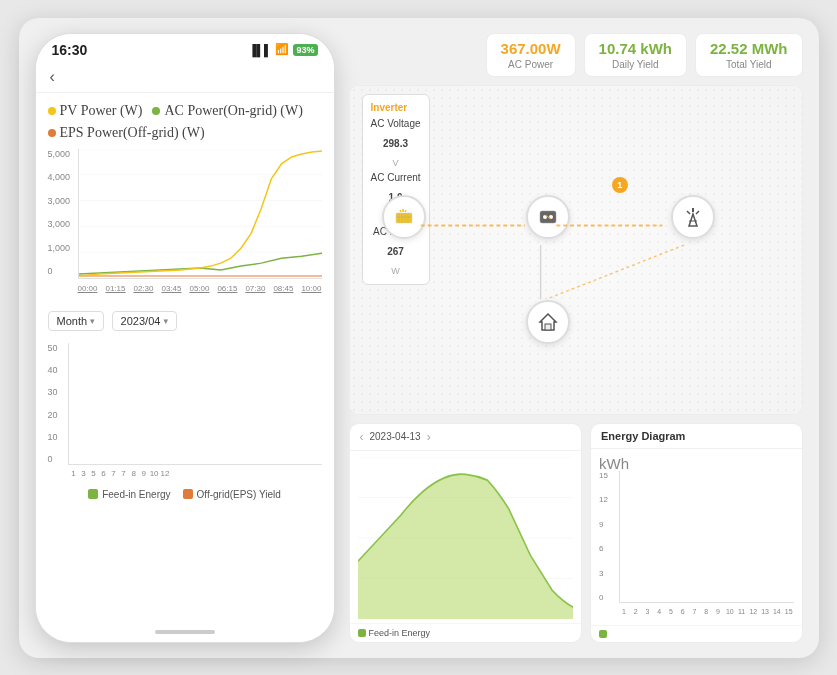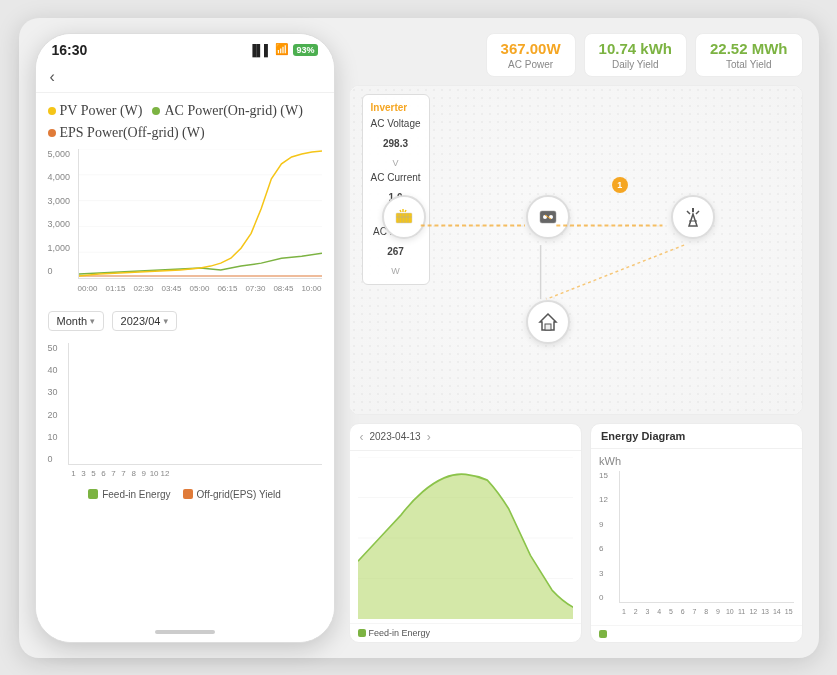--- a/index.html
+++ b/index.html
@@ -149,21 +149,21 @@
       left: 30px;
       right: 0;
       bottom: 0;
       height: 20px;
       display: flex;
       justify-content: space-between;
       font-size: 8px;
       color: #888;
       align-items: center;
     }
-    .x-label { text-align: left; }
+    .x-label { text-align: left; text-decoration: underline; }
 
     
     .controls-row {
       display: flex;
       align-items: center;
       gap: 8px;
       padding: 8px 12px;
     }
     .dropdown-btn {
       display: flex;
@@ -452,21 +452,21 @@
       width: 100%;
       height: 100%;
     }
 
     
     .energy-bar-chart {
       position: relative;
       height: 100%;
     }
     .energy-kwh-label {
-      font-size: 11px;
+      font-size: 15px;
       color: #888;
       margin-bottom: 2px;
     }
     .e-chart-area {
       position: absolute;
       left: 20px;
       right: 0;
       top: 16px;
       bottom: 18px;
       display: flex;

